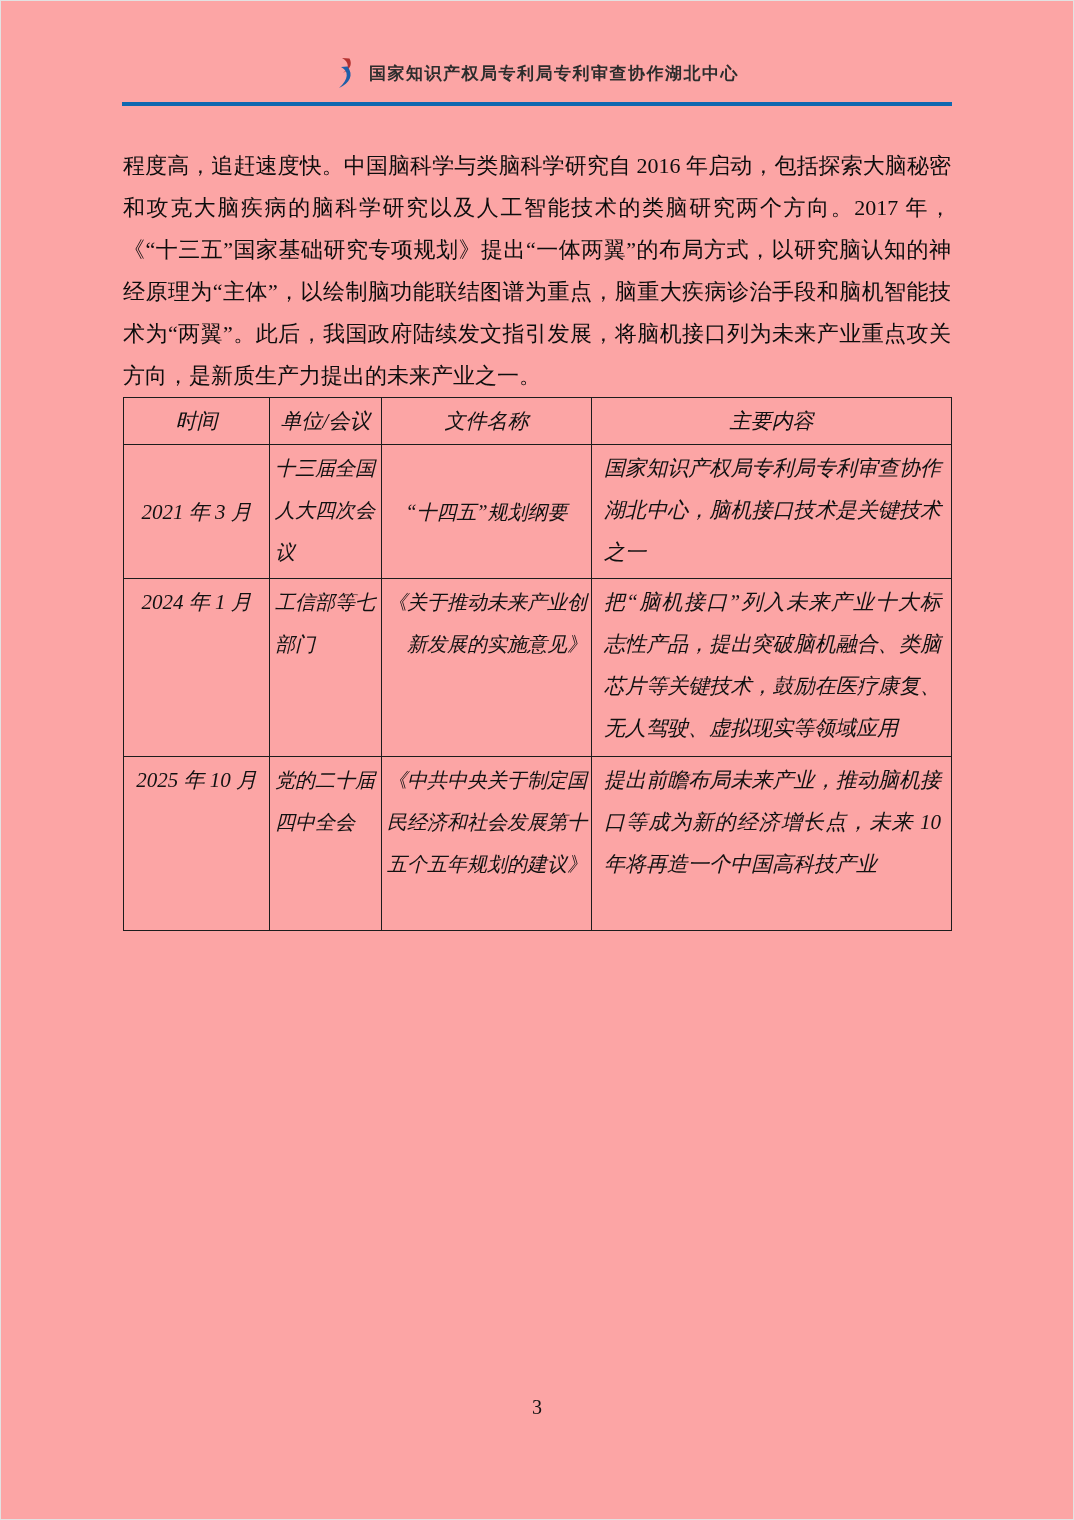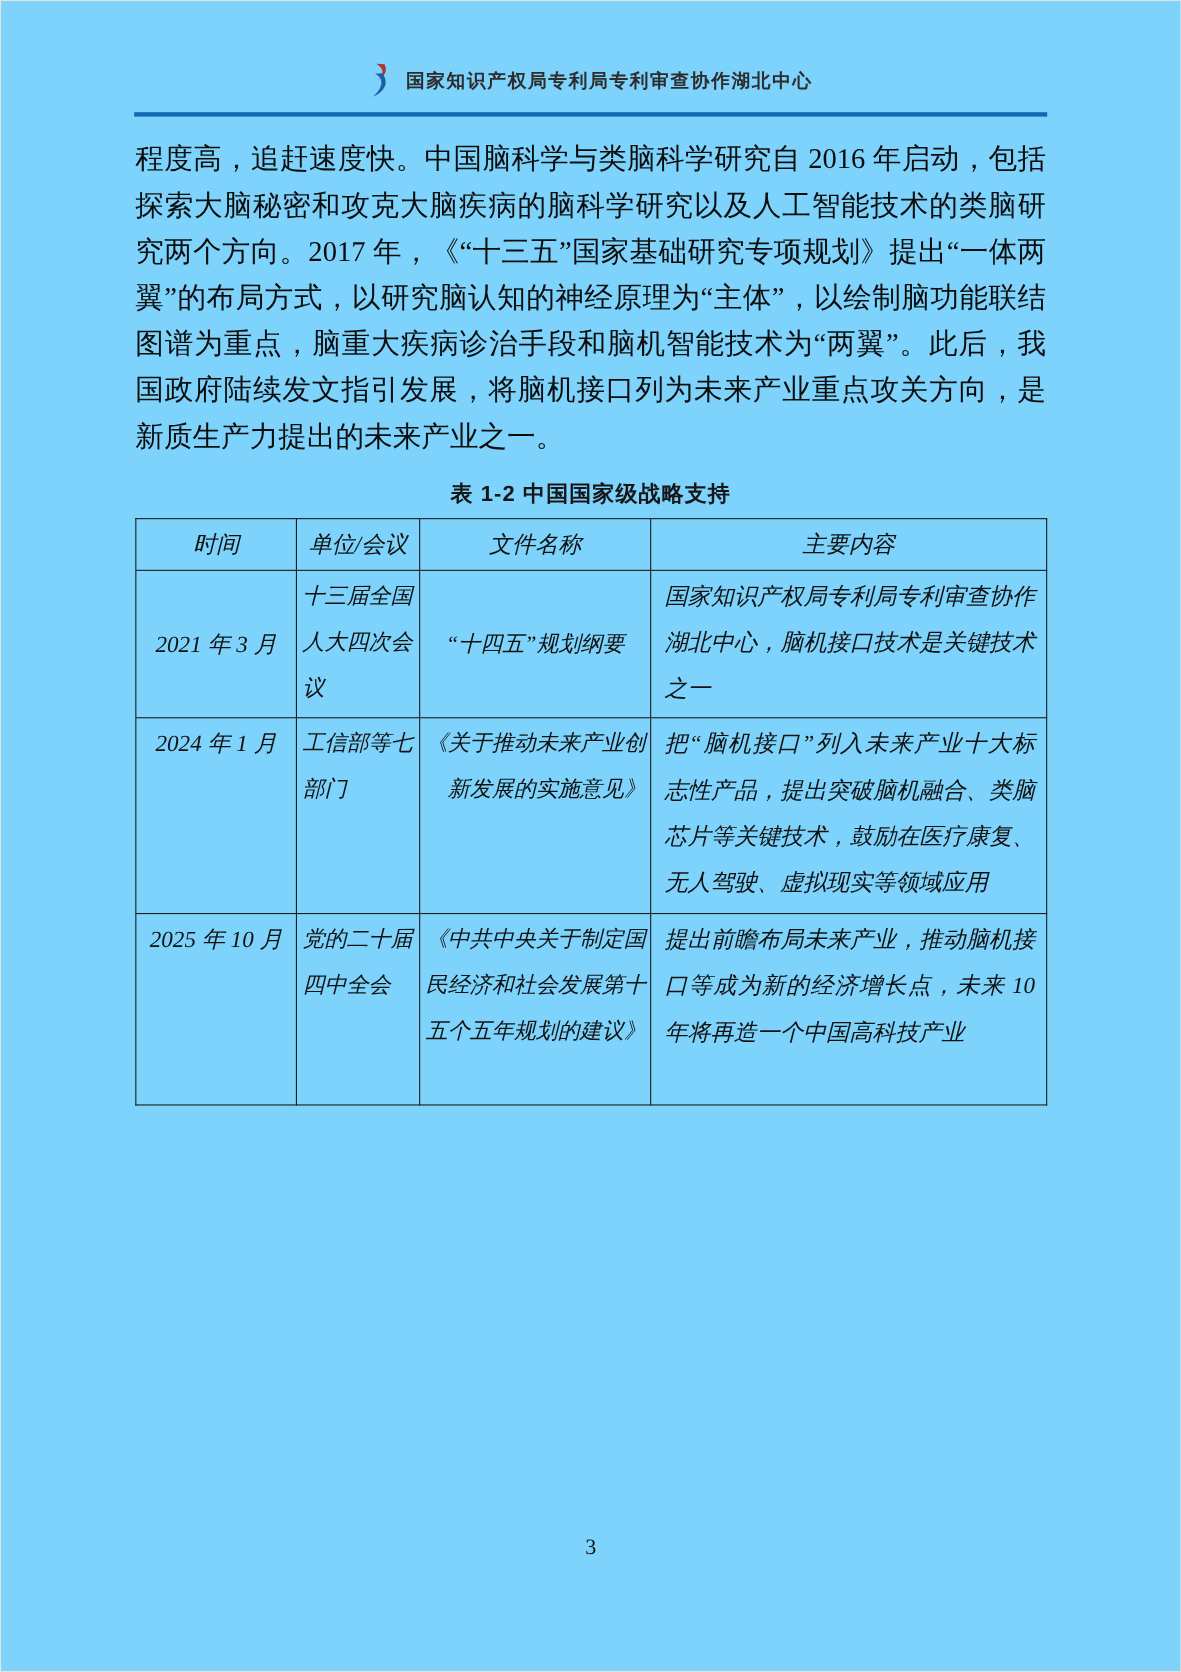--- a/index.html
+++ b/index.html
@@ -1,21 +1,21 @@
 <!DOCTYPE html>
 <html><head>
 <meta charset="utf-8">
 <style>
   html, body { margin: 0; padding: 0; background: #f3f3f3; }
   .page {
     position: relative;
     width: 1074px;
     height: 1520px;
     margin: 0 auto;
-    background: #7dd3fc;
+    background: #fca5a5;
     border: 1px solid #e2e2e2;
     box-sizing: border-box;
     font-family: "Liberation Serif", "DejaVu Serif", serif;
     color: #111111;
     overflow: hidden;
   }
   
   .doc-header { padding-top: 56px; }
   .header-inner {
     display: flex; align-items: center; justify-content: center; gap: 14px;
@@ -25,22 +25,22 @@
     font-family: "Liberation Sans", "DejaVu Sans", sans-serif;
     font-size: 17px; font-weight: 600; letter-spacing: 1.5px; color: #2d2d2d;
   }
   .header-rule {
     width: 830px; height: 4px; margin: 13px auto 0;
     background: #1068b0;
   }
   
   .content { width: 828px; margin: 0 auto; }
   .body-para {
-    font-size: 26px; line-height: 42px; text-align: justify;
-    margin: 18px 0 0; color: #0d0d0d;
+    font-size: 22px; line-height: 42px; text-align: justify;
+    margin: 39px 0 0; color: #0d0d0d;
   }
   .body-para.indent { text-indent: 2em; margin-top: 15px; }
   .table-title {
     font-family: "Liberation Sans", "DejaVu Sans", sans-serif;
     font-size: 20px; font-weight: 600; letter-spacing: 1px;
     text-align: center; margin: 17px 0 9px; color: #161616;
   }
   
   table.strategy-table {
     width: 828px; border-collapse: collapse; table-layout: fixed; font-style: italic;
@@ -85,21 +85,20 @@
       </span>
       <span class="org-name">国家知识产权局专利局专利审查协作湖北中心</span>
     </div>
     <div class="header-rule"></div>
   </header>
 
   <main class="content">
 
     <p class="body-para">程度高，追赶速度快。中国脑科学与类脑科学研究自 2016 年启动，包括探索大脑秘密和攻克大脑疾病的脑科学研究以及人工智能技术的类脑研究两个方向。2017 年，《“十三五”国家基础研究专项规划》提出“一体两翼”的布局方式，以研究脑认知的神经原理为“主体”，以绘制脑功能联结图谱为重点，脑重大疾病诊治手段和脑机智能技术为“两翼”。此后，我国政府陆续发文指引发展，将脑机接口列为未来产业重点攻关方向，是新质生产力提出的未来产业之一。</p>
 
-    <div class="table-title">表 1-2 中国国家级战略支持</div>
 
     <table class="strategy-table">
       <colgroup>
         <col style="width:146px">
           <col style="width:112px">
         <col style="width:210px">
           <col style="width:360px">
       </colgroup>
       <thead>
         <tr>

